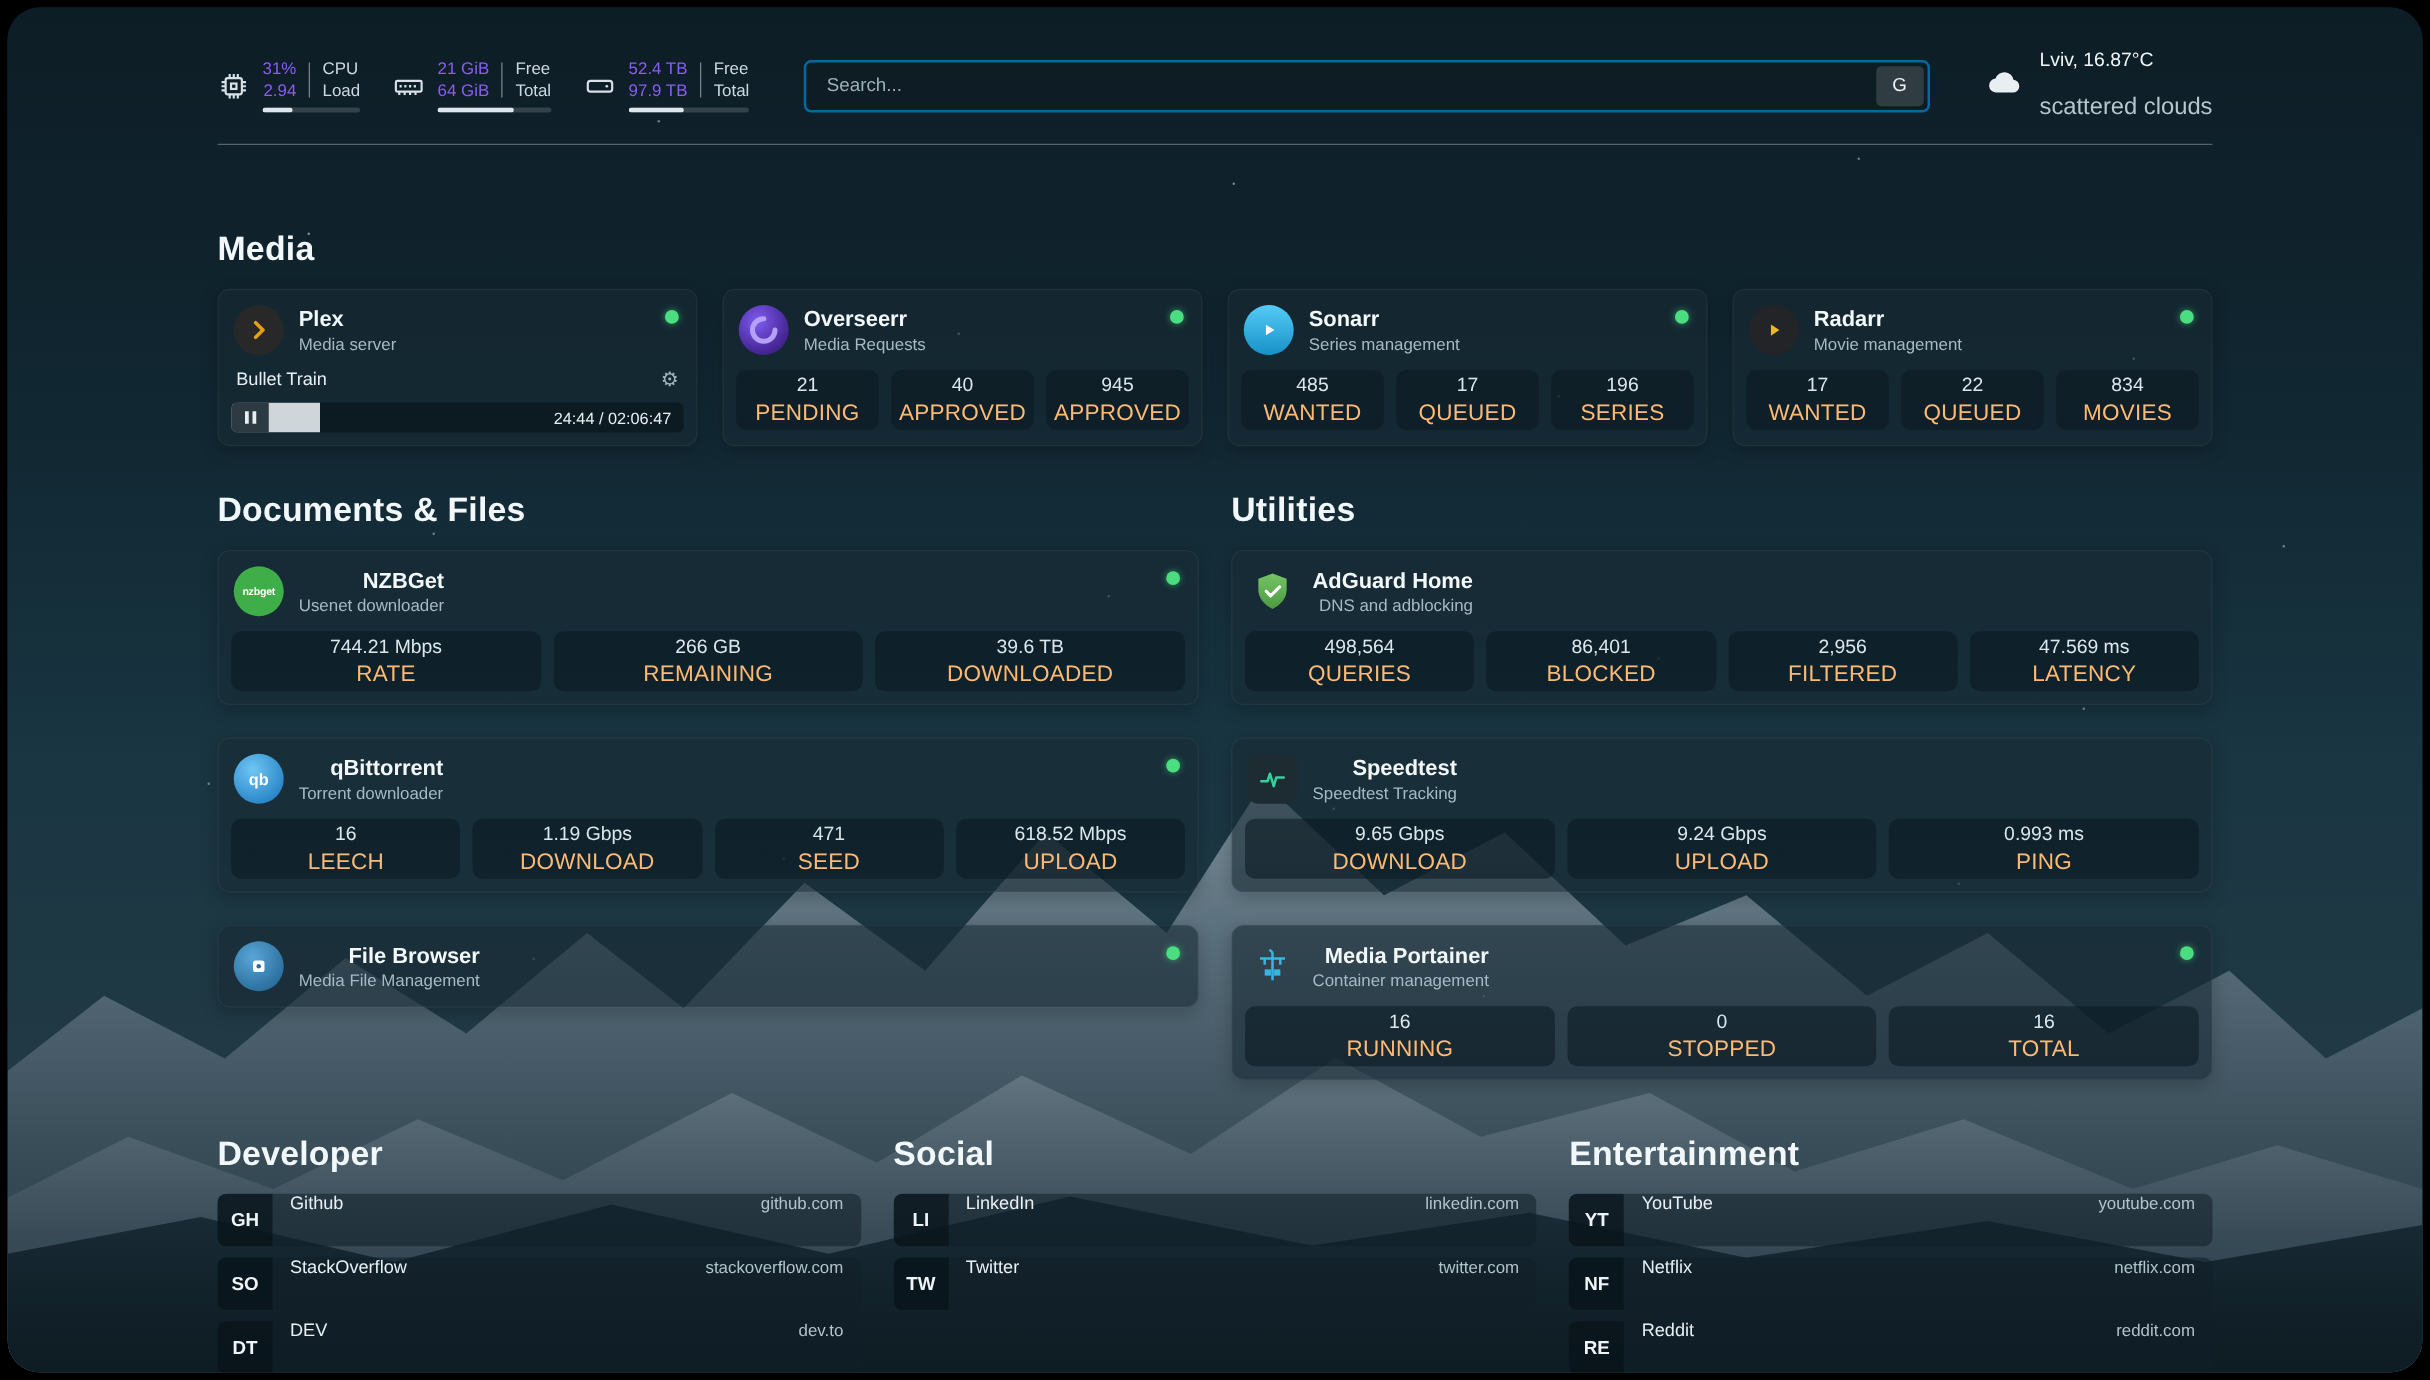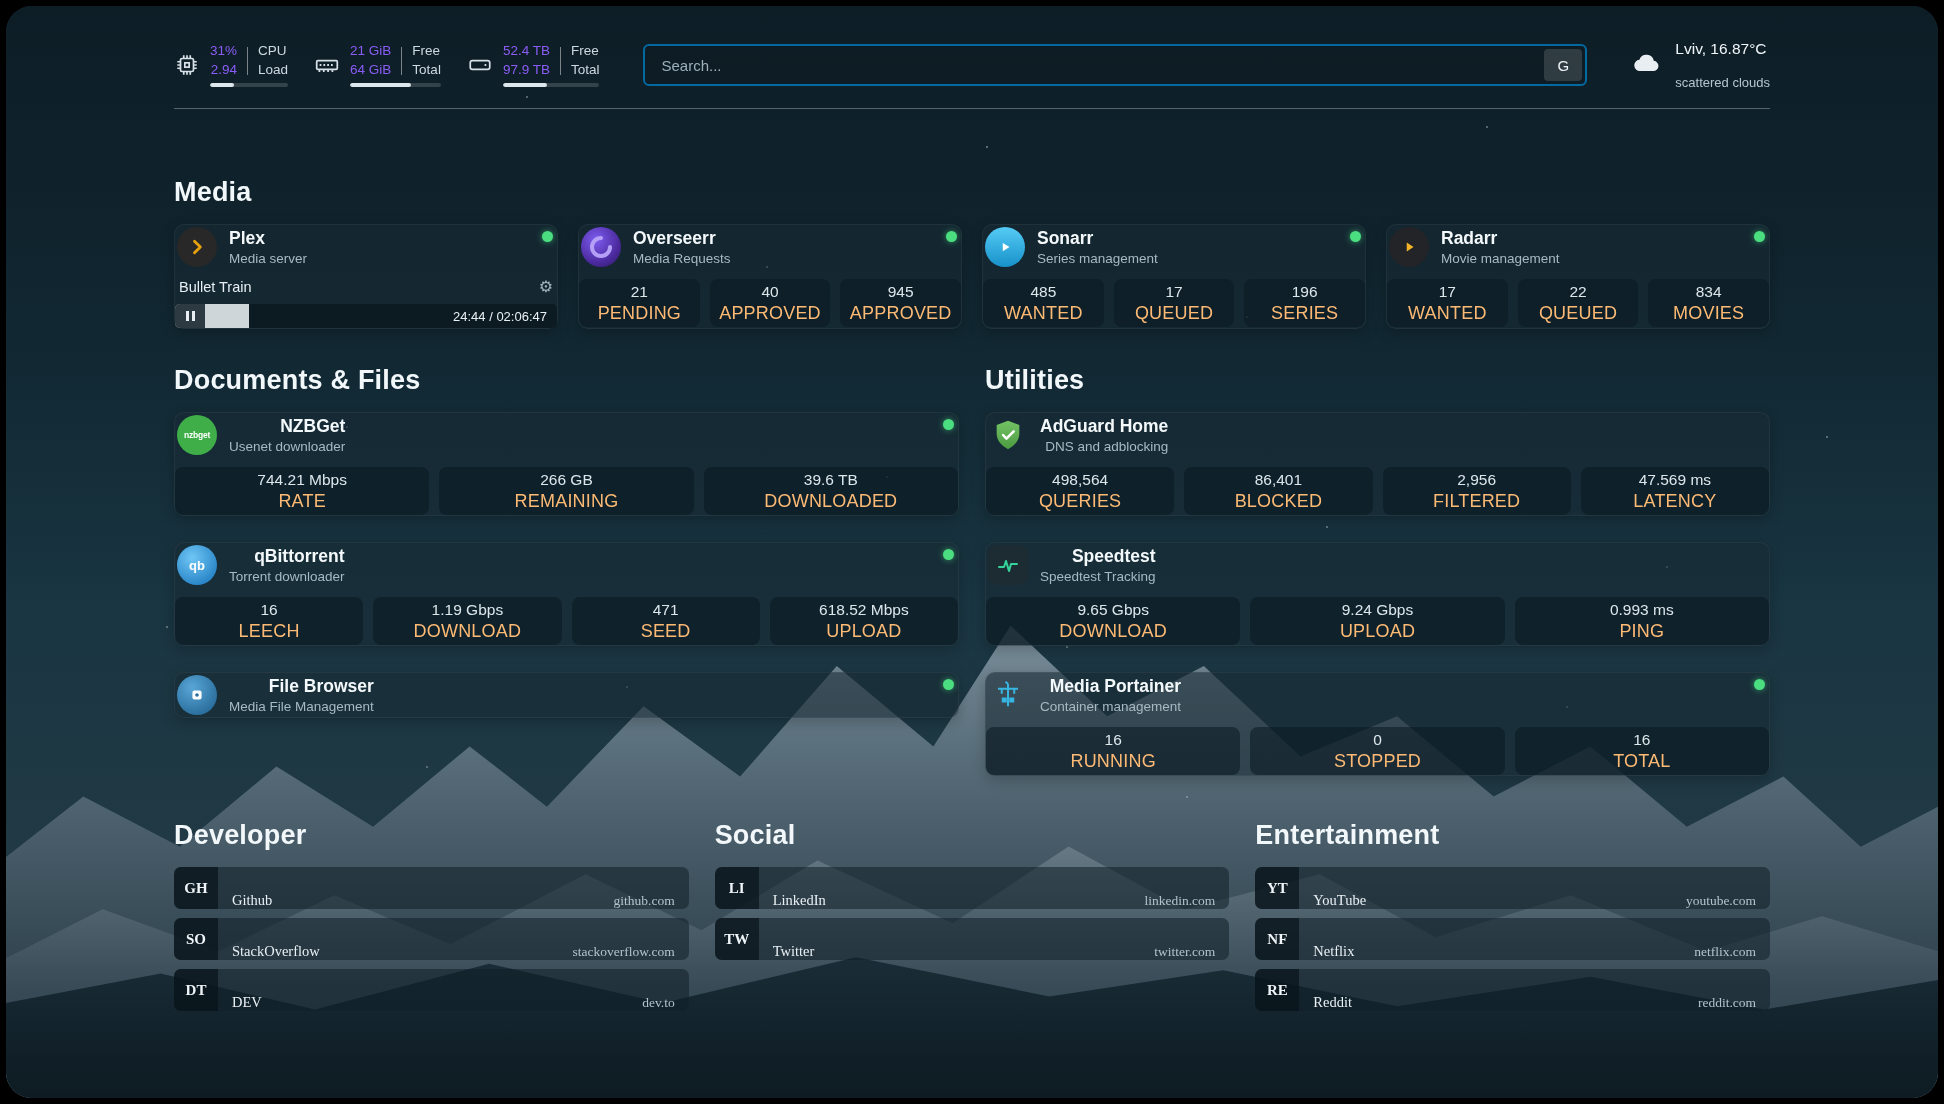--- a/index.html
+++ b/index.html
@@ -48,33 +48,33 @@
 
   .search-wrap { flex:1; margin:0 44px; position:relative; }
   .search-input { width:100%; height:42px; background:rgba(14,28,36,.78); border:2px solid #0369a1; border-radius:6px;
     color:#e8f0f4; font-size:15px; padding:0 56px 0 16px; outline:none; font-family:"Liberation Sans",sans-serif; }
   .search-input::placeholder { color:#9cb0ba; }
   .search-btn { position:absolute; right:5px; top:5px; bottom:5px; width:38px; border:0; border-radius:4px;
     background:rgba(255,255,255,.14); color:#eef4f7; font-size:15px; cursor:pointer; font-family:"Liberation Sans",sans-serif; }
 
   .weather { display:flex; align-items:center; gap:12px; }
   .weather-loc { font-size:15.5px; color:#f1f6f9; }
-  .weather-cond { font-size:13px; color:#b6c6cf; margin-top:17px; }
+  .weather-cond { font-size:19px; color:#b6c6cf; margin-top:17px; }
 
   hr.rule { border:0; border-top:1px solid rgba(255,255,255,.3); margin:18px 0 0; }
 
   h2.section-heading { font-size:27px; font-weight:600; color:#f2f7fa; letter-spacing:.2px; margin:0 0 16px; }
   .section-media { margin-top:68px; }
   .grid-4 { display:grid; grid-template-columns:repeat(4,1fr); gap:20px; align-items:stretch; }
   .two-col { display:grid; grid-template-columns:1fr 1fr; gap:26px; margin-top:36px; }
   .col-stack { display:flex; flex-direction:column; gap:26px;text-align:right; }
 
   
   .card { background:rgba(23,42,52,.6); border:1px solid rgba(255,255,255,.05); border-radius:10px;
-    box-shadow:0 4px 14px rgba(0,0,0,.22); display:flex; flex-direction:column; cursor:pointer; }
+    box-shadow:0 4px 14px rgba(0,0,0,.22); padding:10px; display:flex; flex-direction:column; cursor:pointer; }
   .svc-header { display:flex; align-items:center; gap:12px; padding:2px 4px 2px 2px; }
   .svc-icon { width:40px; height:40px; flex:0 0 40px; display:flex; align-items:center; justify-content:center; border-radius:50%; }
   .svc-titles { min-width:0; }
   .svc-name { font-size:17.5px; font-weight:600; color:#f3f8fa; line-height:1.2; }
   .svc-sub { font-size:13.5px; color:#a6bac4; margin-top:2px; }
   .dot { width:11px; height:11px; border-radius:50%; margin-left:auto; align-self:flex-start; margin-top:4px;
     box-shadow:0 0 6px rgba(74,222,128,.6); }
   .stats-row { display:flex; gap:10px; margin-top:10px; }
   .stat { flex:1; height:48px; background:rgba(10,24,32,.55); border-radius:8px; display:flex; flex-direction:column;
     align-items:center; justify-content:center; gap:2px; }
@@ -101,22 +101,22 @@
   .nzb-text { font-size:8.5px; font-weight:700; color:#fff; letter-spacing:-.2px; }
   .icon-qbit { background:radial-gradient(circle at 38% 32%, #6fc6f5, #2a86c8 75%); }
   .qb-text { font-size:13px; font-weight:700; color:#fff; }
   .icon-speedtest { background:#1d2b33; border-radius:9px; }
   .icon-filebrowser { background:radial-gradient(circle at 38% 32%, #58a6d6, #2b6f9e 75%); }
   .icon-shield, .icon-crane { background:transparent; border-radius:0; }
 
   
   .bookmarks { display:grid; grid-template-columns:repeat(3,1fr); gap:26px; margin-top:44px; }
   .bm-list { display:flex; flex-direction:column; gap:9px; }
-  .bm { display:flex; align-items:flex-end; height:42px; border-radius:7px; overflow:hidden;
-    background:rgba(16,31,40,.55); text-decoration:none; color:inherit; cursor:pointer;font-family:Liberation Serif, serif; }
+  .bm { display:flex; align-items:flex-start; height:42px; border-radius:7px; overflow:hidden;
+    background:rgba(16,31,40,.55); text-decoration:none; color:inherit; cursor:pointer; }
   .bm-abbr { width:44px; height:100%; background:rgba(7,18,24,.68); display:flex; align-items:center; justify-content:center;
     font-weight:700; font-size:15px; color:#eef4f7; }
   .bm-name { margin-left:14px; font-size:14.5px; color:#e9f0f4; }
   .bm-url { margin-left:auto; margin-right:14px; font-size:13.5px; color:#b3c3cc; }
 </style>
 </head>
 <body>
 
 <div class="frame">
   <div class="bg-sky"></div>

